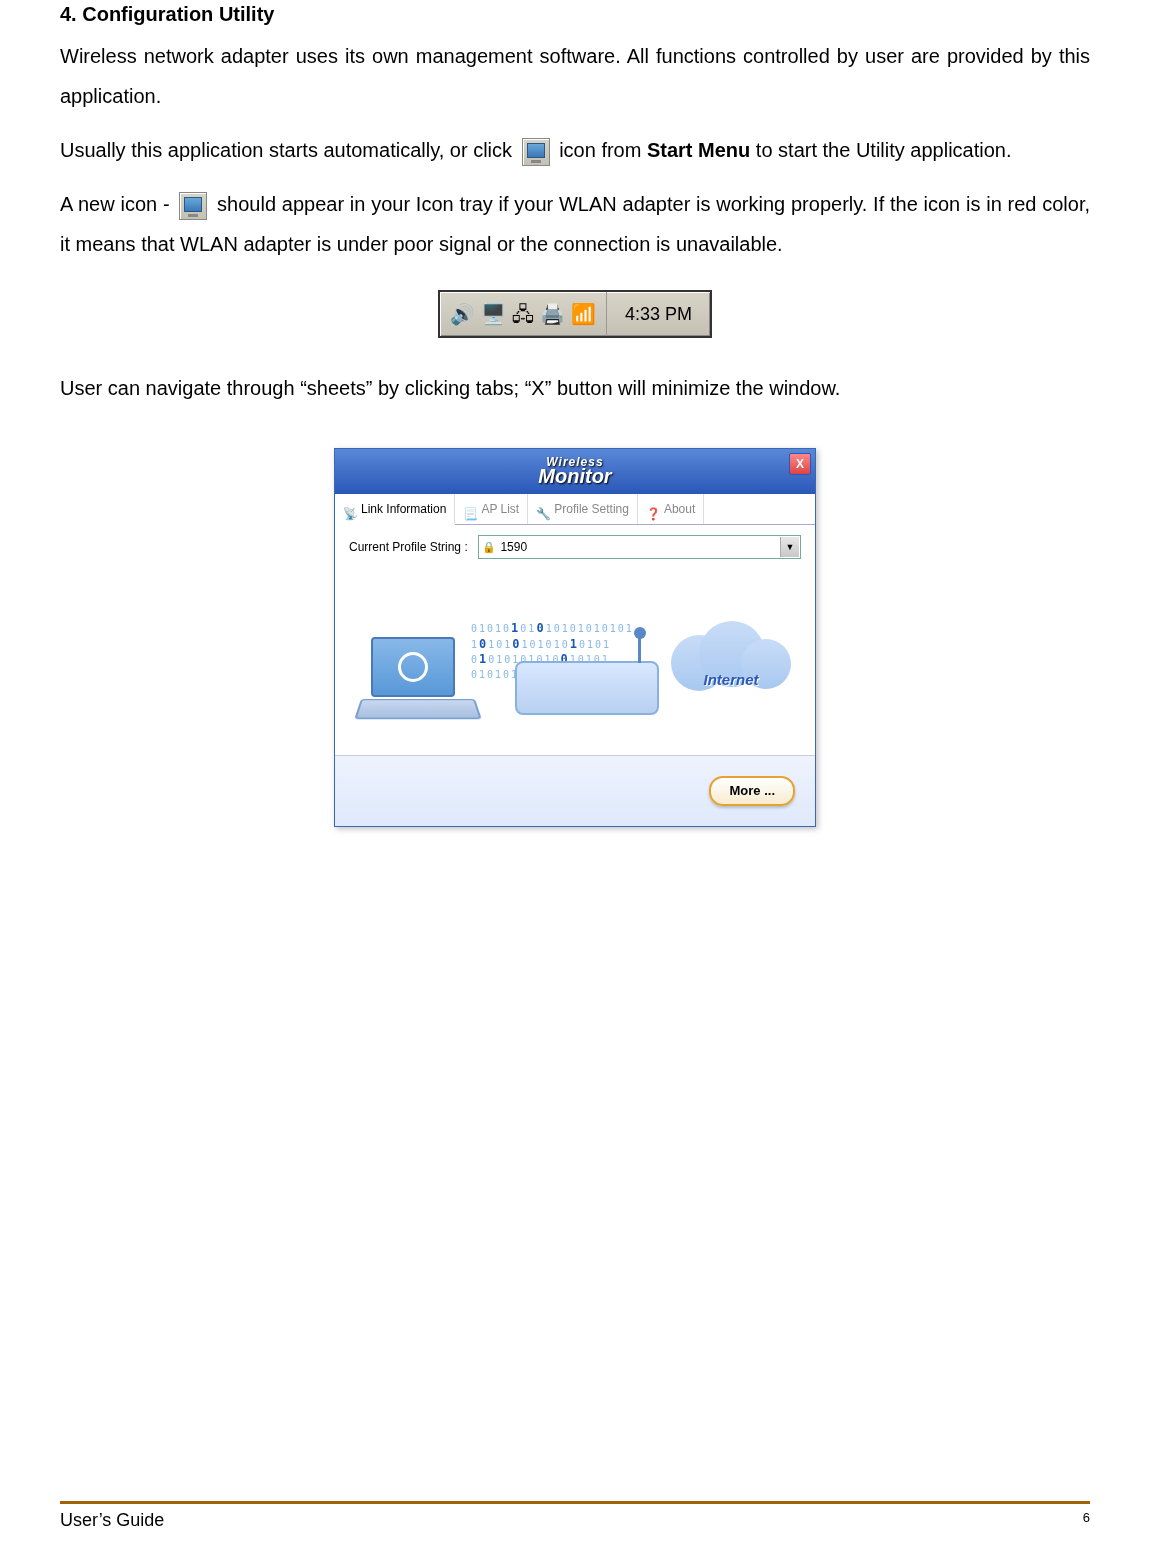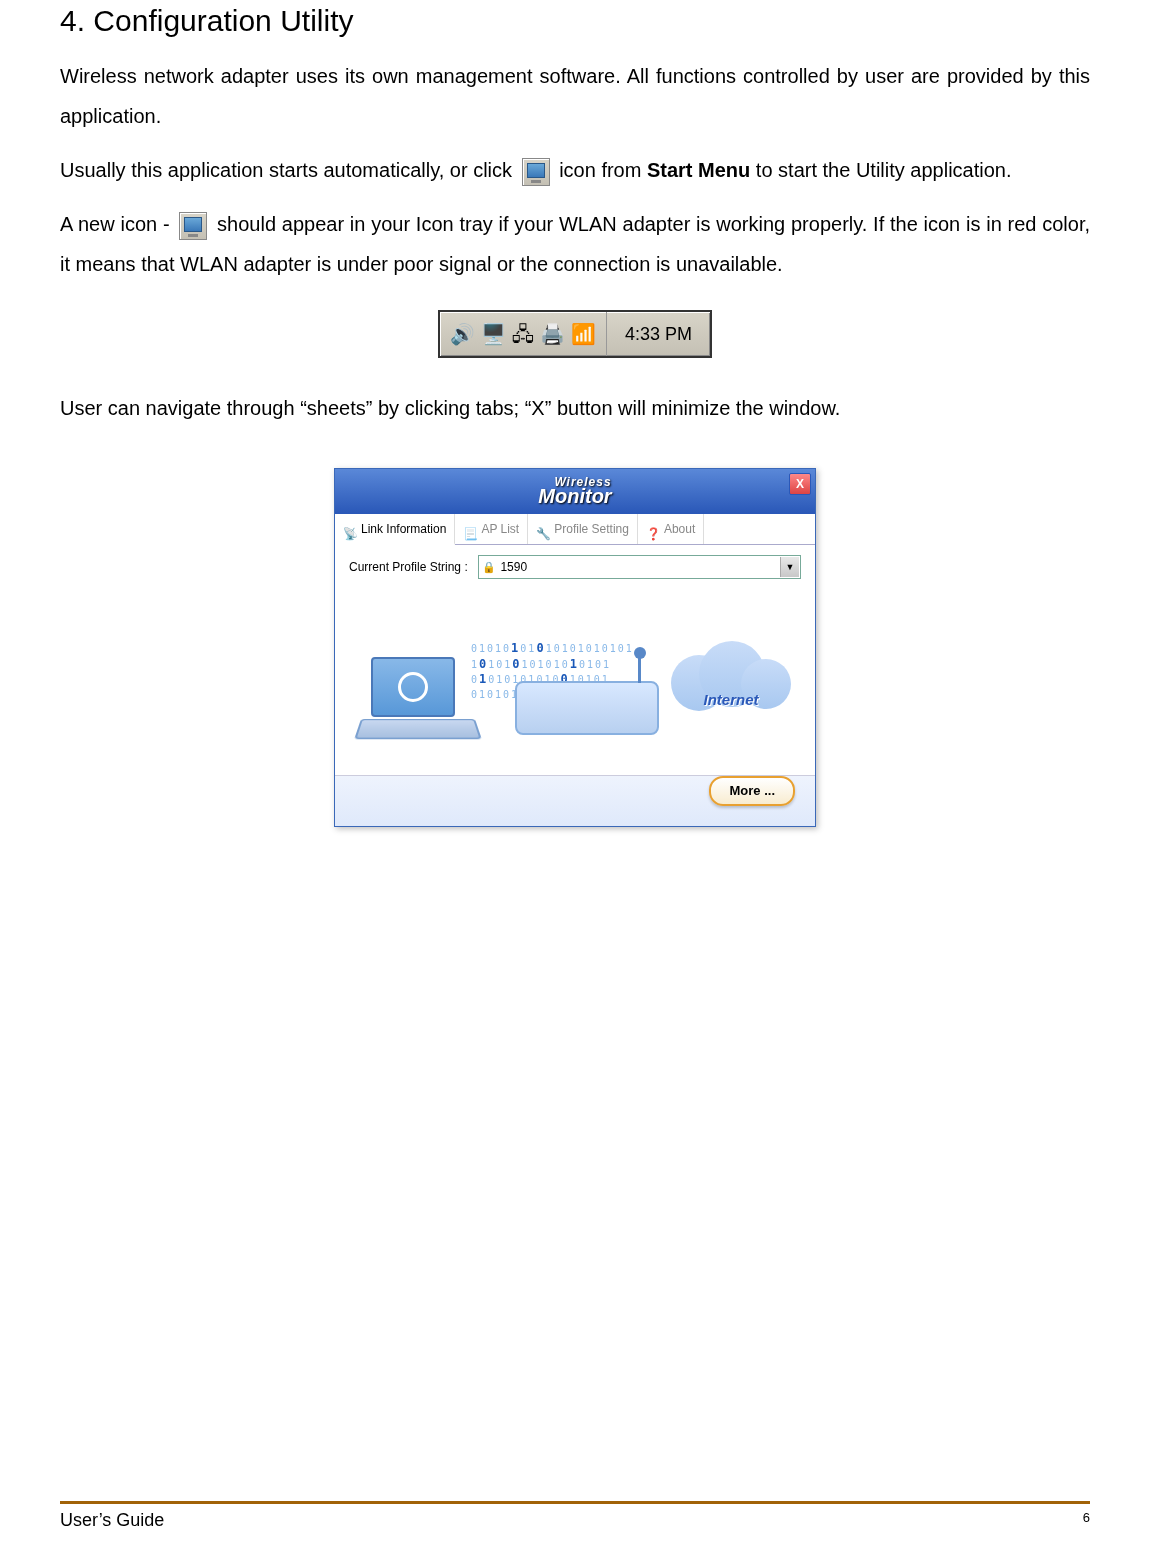--- a/index.html
+++ b/index.html
@@ -13,23 +13,23 @@
     box-sizing: border-box;
   }
   .page {
     padding: 0 60px;
     box-sizing: border-box;
     font-size: 20px;
     line-height: 2;
     color: #000;
   }
   .section-title {
-    font-weight: normal;
-    font-size: 30px;
-    margin-bottom: 14px;
+    font-weight: bold;
+    font-size: 20px;
+    margin-bottom: 8px;
     line-height: 1.4;
   }
   .para {
     text-align: justify;
     margin-bottom: 14px;
   }
   .inline-icon {
     display: inline-block;
     width: 26px;
     height: 26px;
@@ -101,21 +101,21 @@
     position: relative;
     border-bottom: 1px solid #2a58b8;
   }
   .titlebar .brand {
     color: #fff;
     font-size: 20px;
     font-weight: bold;
     font-style: italic;
     text-shadow: 1px 1px 2px #000;
     line-height: 1;
-    text-align: right;
+    text-align: center;
   }
   .titlebar .brand .w { font-size: 12px; font-style: italic; letter-spacing: 1px; display: block; margin-bottom: -2px;}
   .titlebar .closebtn {
     position: absolute;
     right: 4px; top: 4px;
     width: 20px; height: 20px;
     background: linear-gradient(#f88, #d44);
     border: 1px solid #2a58b8;
     color: #fff;
     font-weight: bold;
@@ -285,21 +285,21 @@
     text-align: center;
     font-weight: bold;
     font-style: italic;
     color: #2a58b8;
     font-size: 15px;
     text-shadow: 1px 1px 0 #fff;
   }
   .more-row {
     display: flex;
     justify-content: flex-end;
-    padding: 0 20px 20px;
+    padding: 20px 20px 20px;
     background: linear-gradient(#eef3fd,#dfe9fb);
   }
   .more-btn {
     border: 2px solid #e8a030;
     background: linear-gradient(#fff,#f8ecd0);
     border-radius: 14px;
     height: 26px;
     padding: 0 18px;
     font-weight: bold;
     font-size: 13px;

